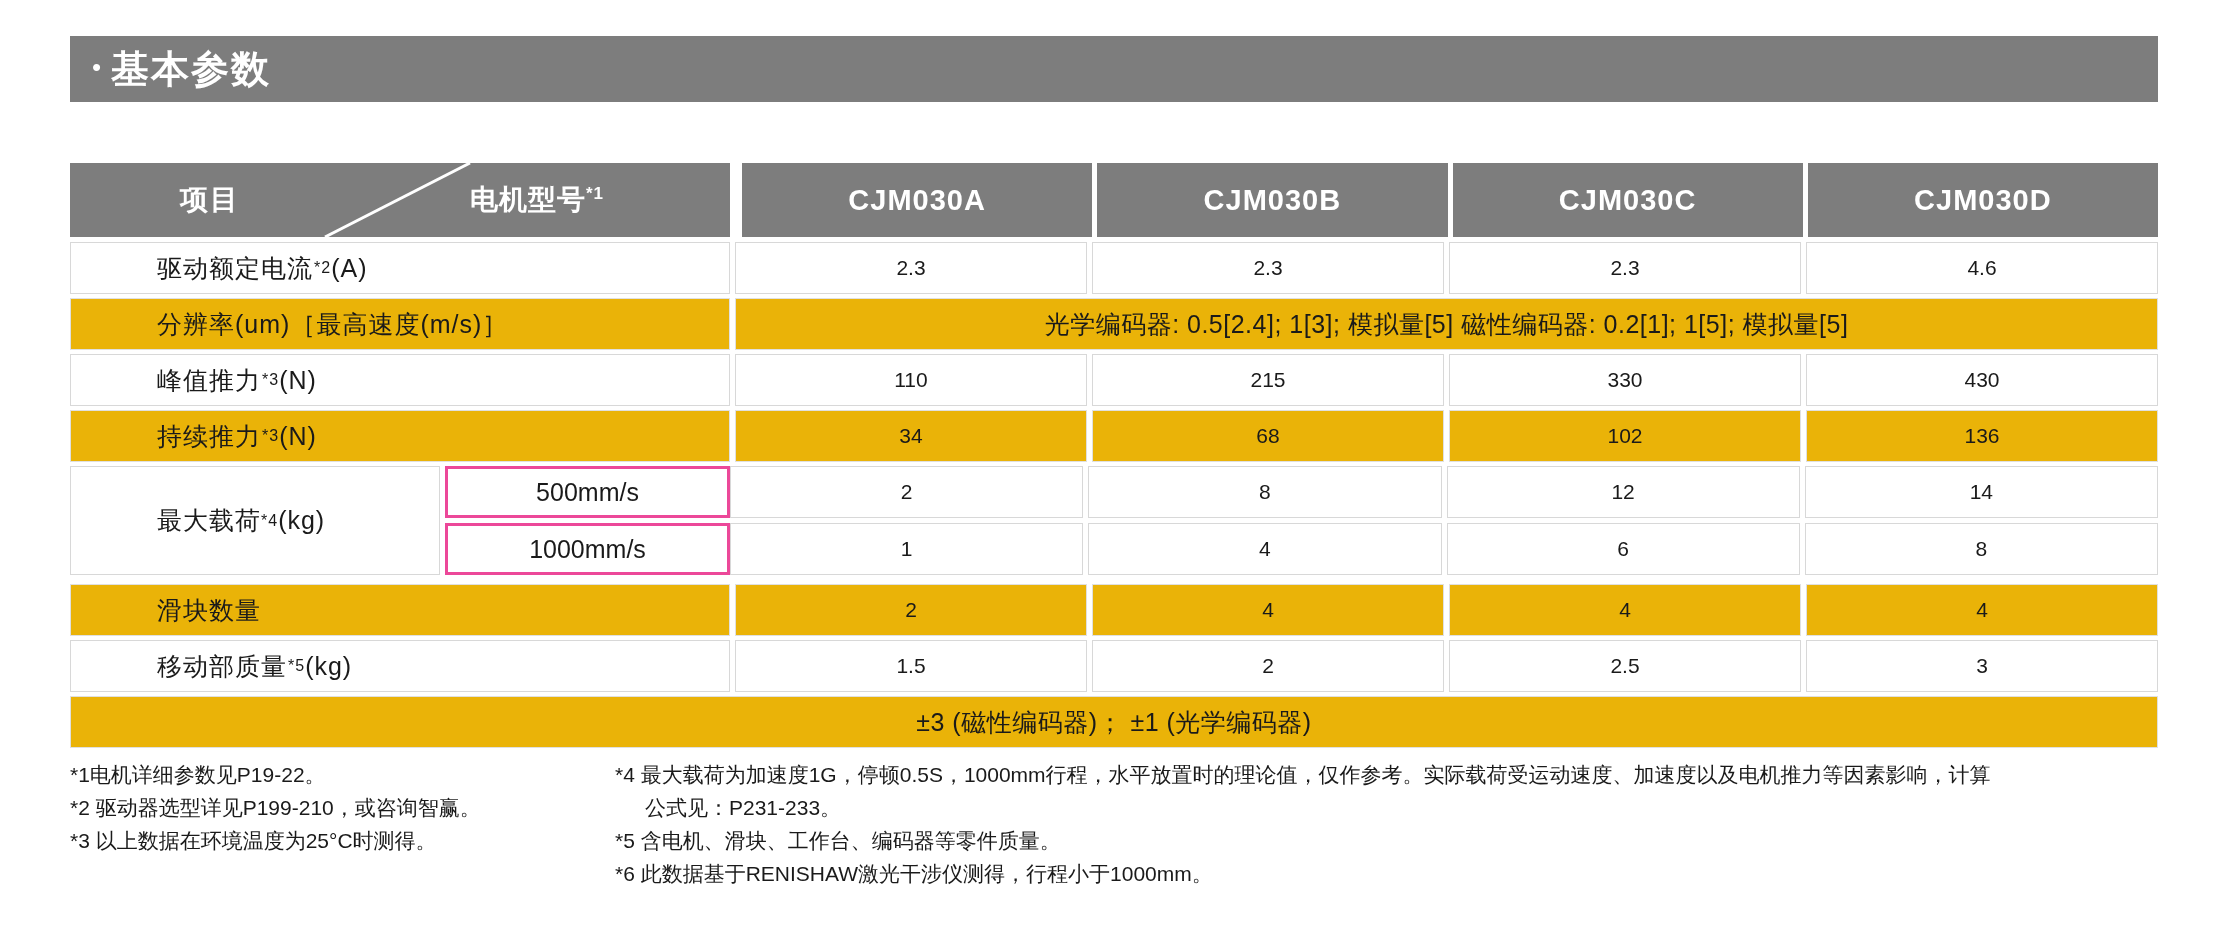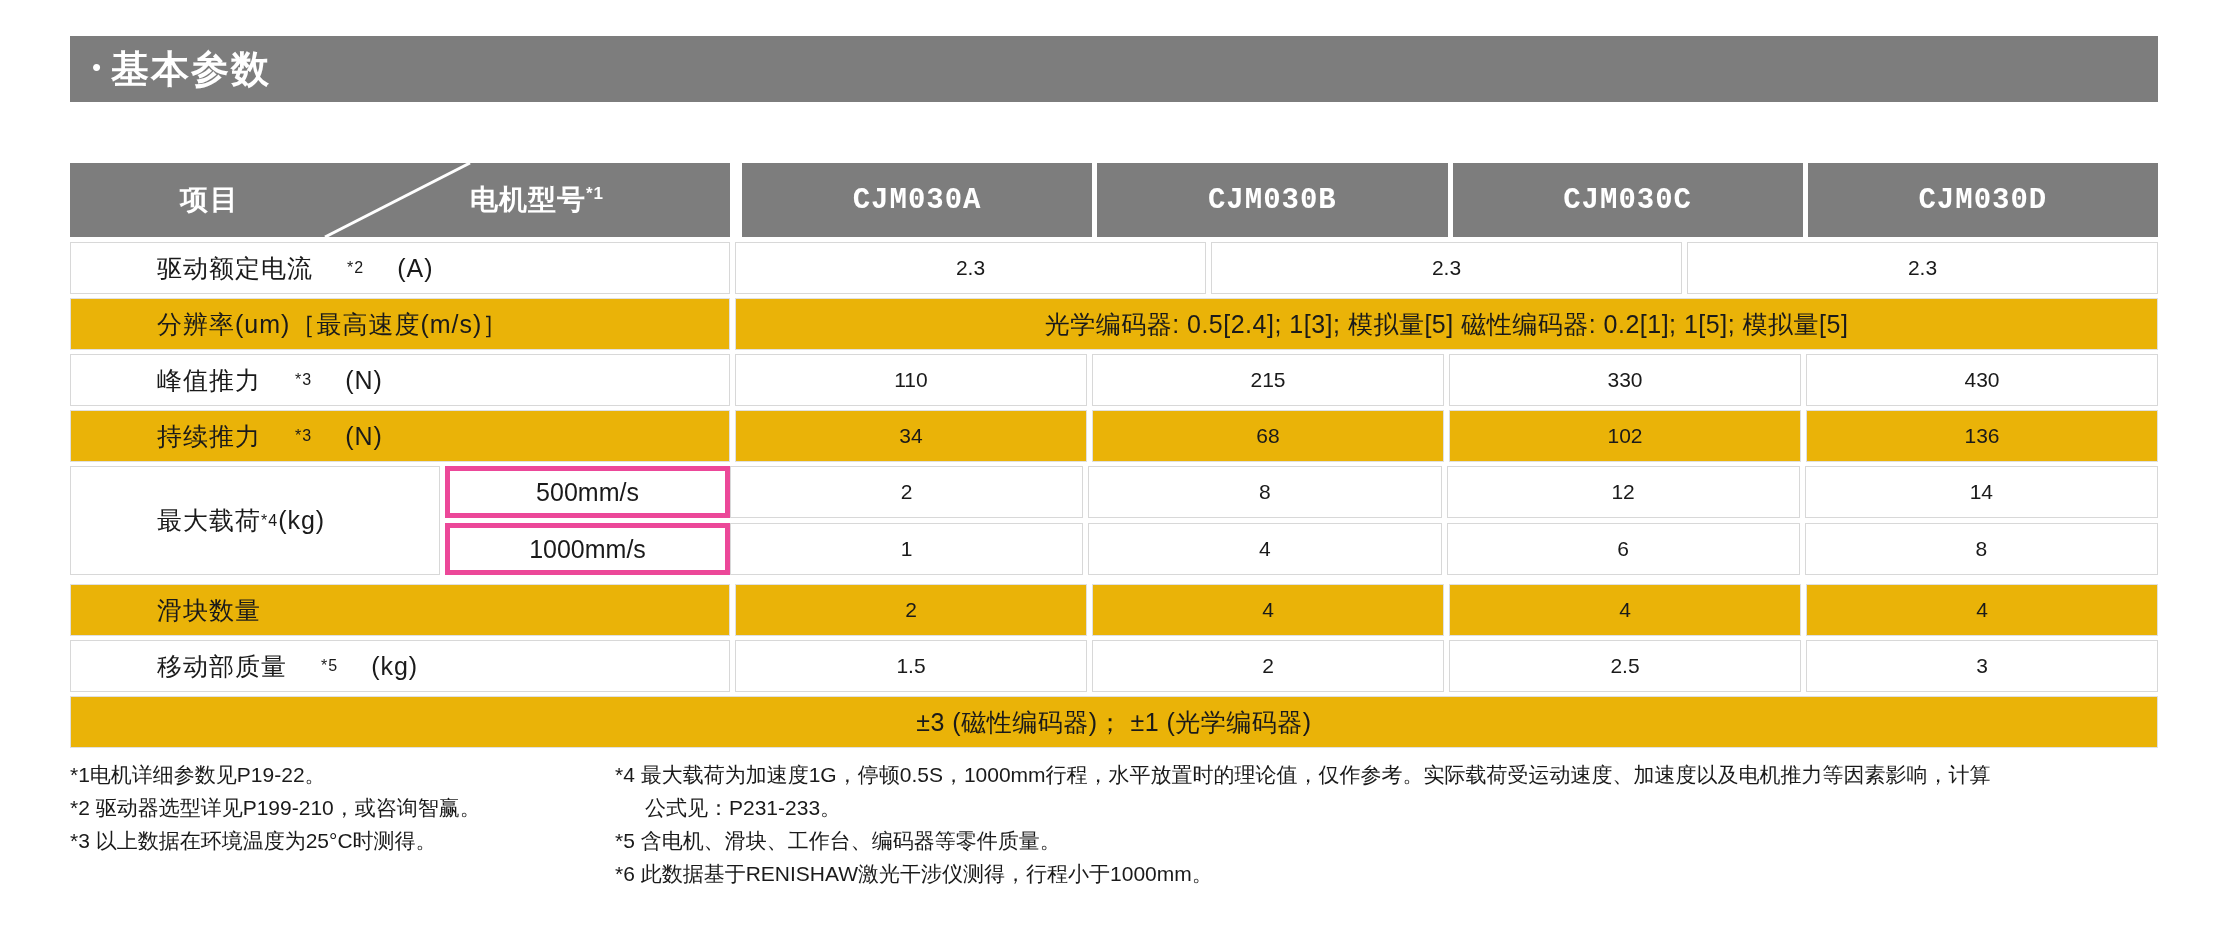--- a/index.html
+++ b/index.html
@@ -117,34 +117,32 @@
   }
   .head-col {
     flex: 1;
     background: #7d7d7d;
     color: #ffffff;
     font-size: 29px;
     font-weight: bold;
     letter-spacing: 1px;
     margin-right: 5px;
     height: 74px;
-    font-family: Liberation Mono, monospace;
   }
   .head-col:last-child { margin-right: 0; }
 
   
   .label-cell {
     width: 660px;
     height: 52px;
     margin-right: 5px;
     justify-content: flex-start;
     padding-left: 86px;
     font-size: 25px;
     letter-spacing: 1px;
-    gap: 33px;
   }
   .label-cell .sup {
     font-size: 16px;
     vertical-align: super;
     margin-left: 1px;
   }
   .val-cell {
     flex: 1;
     height: 52px;
     margin-right: 5px;
@@ -176,21 +174,21 @@
   }
   .merged-label .sup { font-size: 16px; vertical-align: super; }
   .merged-sub {
     width: 285px;
     display: flex;
     flex-direction: column;
   }
   .merged-sub .cell {
     height: 52px;
     background: #ffffff;
-    border: 5px solid #ec4899;
+    border: 3px solid #ec4899;
     box-sizing: border-box;
   }
   .merged-sub .cell:first-child { margin-bottom: 5px; }
   .merged-right {
     flex: 1;
     display: flex;
     flex-direction: column;
   }
   .merged-right .sub-row { display: flex; }
   .merged-right .sub-row:first-child { margin-bottom: 5px; }
@@ -248,20 +246,21 @@
 
     <div class="trow">
       <div class="cell label-cell bg-white">
           <span>驱动额定电流</span>
           <span class="sup">*2</span>
           <span>(A)</span>
         </div>
       <div class="cell val-cell bg-white">2.3</div>
       <div class="cell val-cell bg-white">2.3</div>
       <div class="cell val-cell bg-white">2.3</div>
+      <div class="cell val-cell bg-white">4.6</div>
     </div>
 
     <div class="trow">
       <div class="cell label-cell bg-grey">
           <span>分辨率(um)［最高速度(m/s)］</span>
         </div>
       <div class="cell val-span bg-grey">光学编码器: 0.5[2.4];   1[3];   模拟量[5]        磁性编码器: 0.2[1];   1[5];   模拟量[5]</div>
     </div>
 
     <div class="trow">

